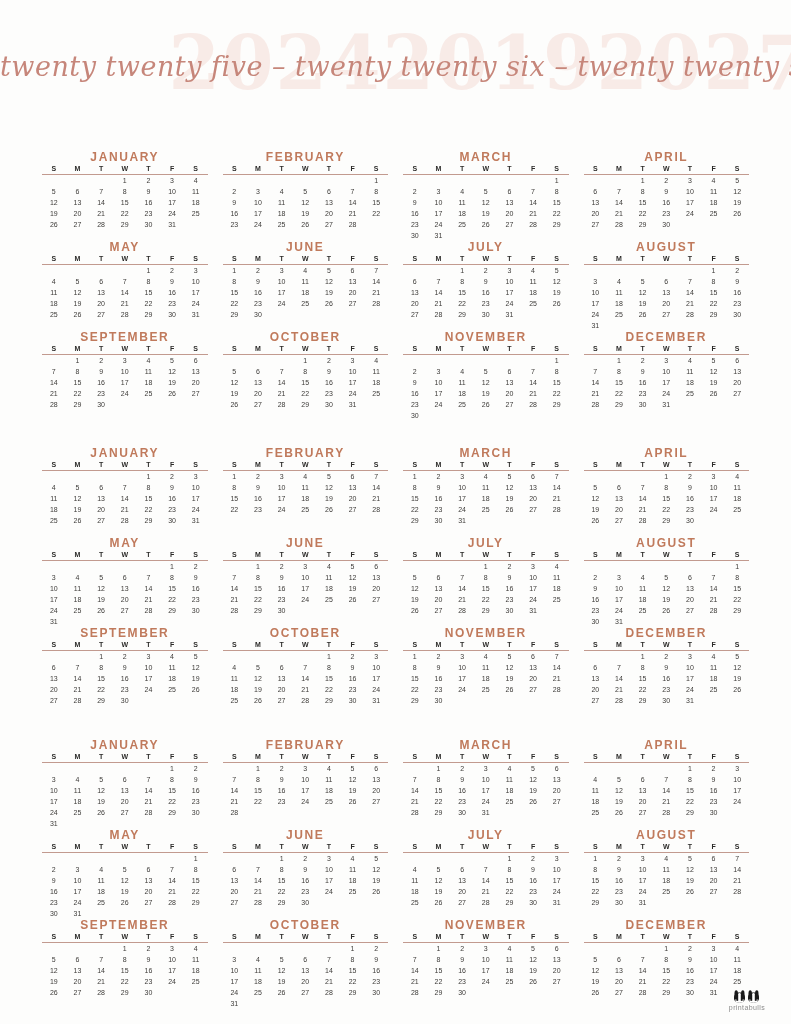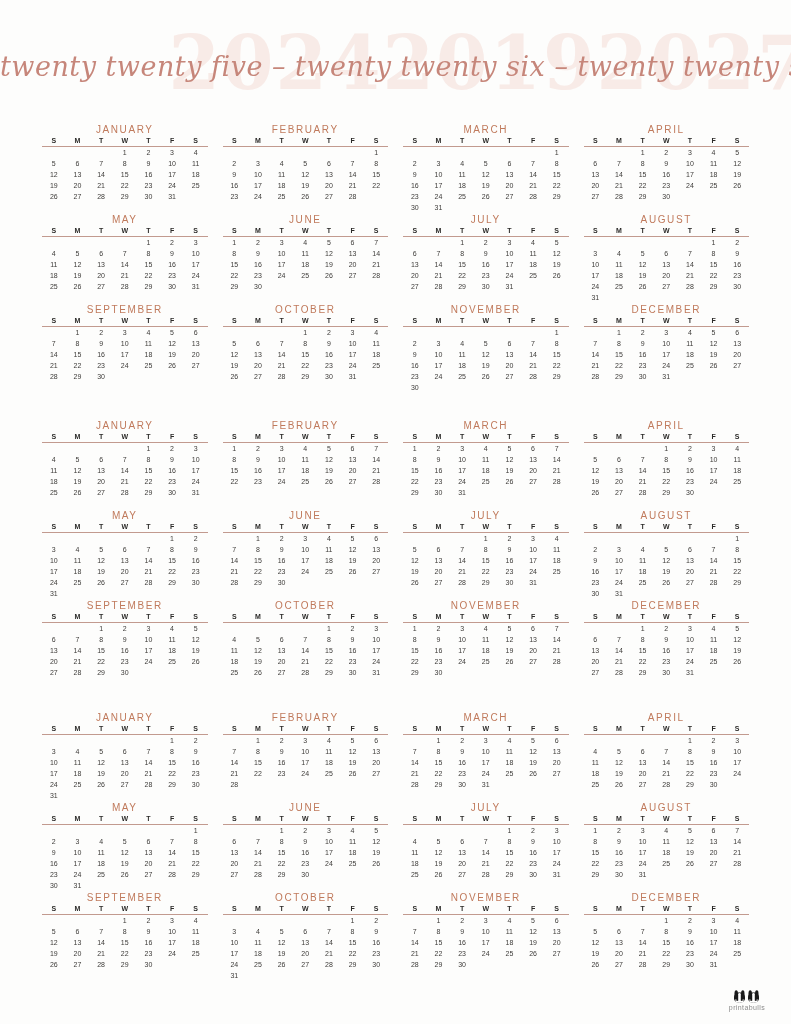--- a/index.html
+++ b/index.html
@@ -33,22 +33,22 @@
   .year-section{
     display:grid;grid-template-columns:repeat(4,1fr);
     column-gap:15px;padding:0 42px;
   }
   .year-section.y0{margin-top:2px;}
   .year-section.y1{margin-top:26px;}
   .year-section.y2{margin-top:22px;}
   .month-block{height:90px;}
   .month-title{
     text-align:center;height:11px;line-height:11px;
-    font-size:10px;font-weight:normal;letter-spacing:1.6px;
-    color:var(--accent,#c07a5c);text-transform:uppercase;
+    font-size:12px;font-weight:bold;letter-spacing:1.6px;
+    color:var(--accent,#c07a5c);text-transform:uppercase;margin-top:28px;
   }
   .week-row{display:flex;height:11px;}
   .weekday-row{border-bottom:1px solid var(--line,#c29a8f);height:11px;}
   .cell{
     flex:1;text-align:center;font-size:7px;line-height:11px;
     color:var(--day,#3d3b38);
   }
   .cell.head{font-weight:bold;font-size:7px;color:#2b2a28;}
   
   .footer{

